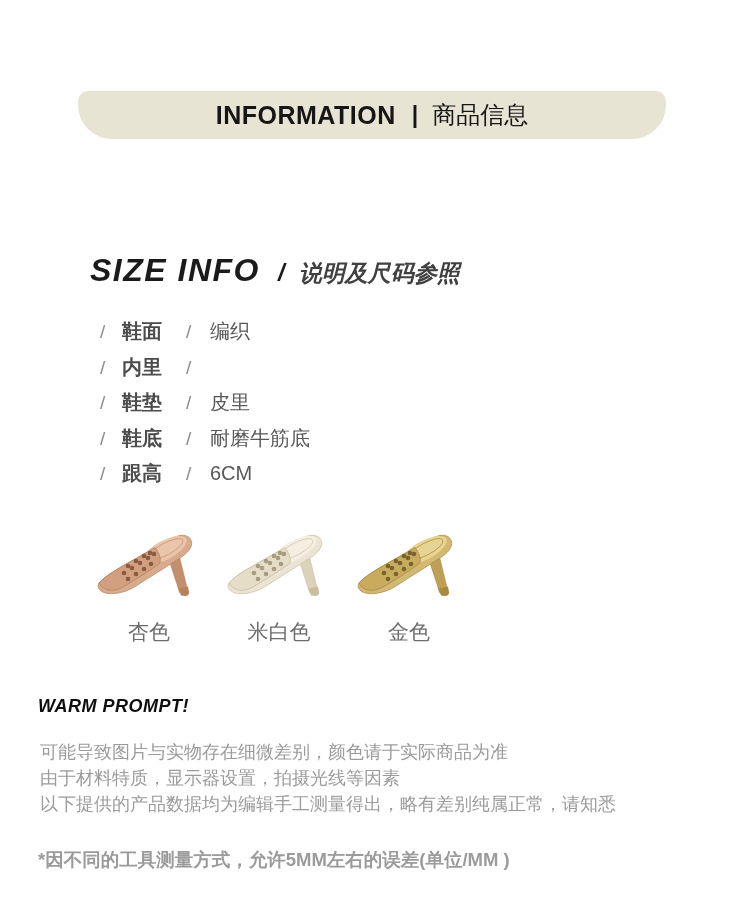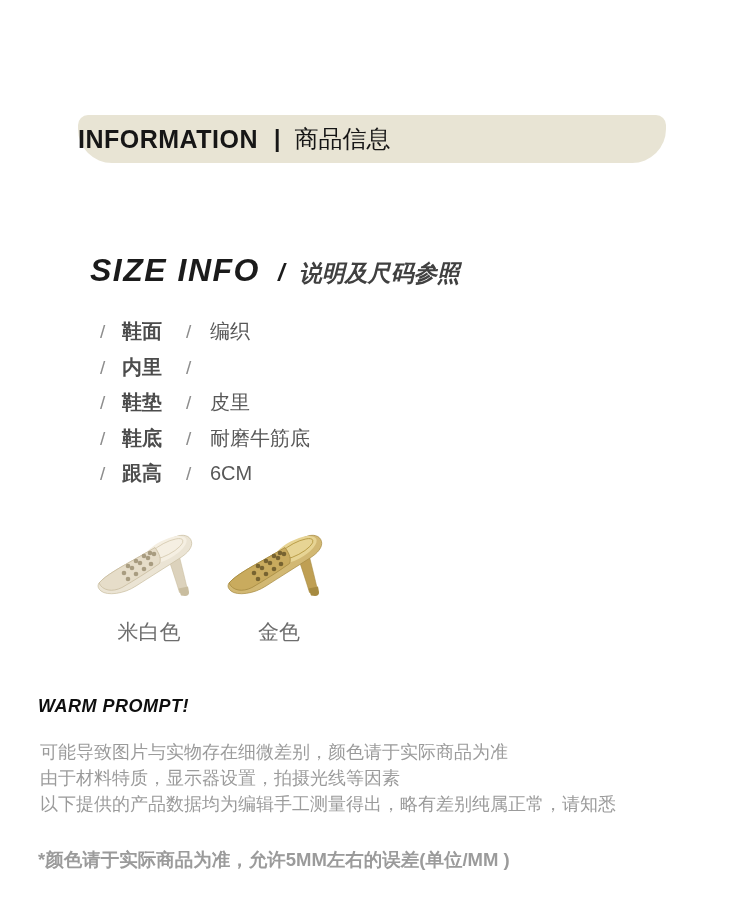--- a/index.html
+++ b/index.html
@@ -8,21 +8,21 @@
     background:#ffffff;
     font-family:"Liberation Sans", sans-serif;
     color:#333;
   }
 
   
   .banner {
     position:absolute; left:78px; top:91px; width:588px; height:48px;
     background:var(--banner_bg, #e8e4d4);
     border-radius:10px 10px 34px 34px;
-    display:flex; align-items:center; justify-content:flex-start;margin-top:24px;
+    display:flex; align-items:center; justify-content:center;
   }
   .banner-en {
     font-size:25px; font-weight:700; letter-spacing:0.5px;
     color:var(--ink, #161616);
   }
   .banner-div {
     font-size:23px; font-weight:700; margin:0 14px 0 16px;
     color:var(--ink, #161616);
   }
   .banner-zh {
@@ -152,33 +152,39 @@
   </div>
   <div class="spec-row">
     <span class="slash">/</span>
     <span class="spec-label">跟高</span>
     <span class="slash slash2">/</span>
     <span class="spec-value">6CM</span>
   </div>
 </div>
 
 <div class="colorways">
+  <div class="colorway" style="--body: #d9ab8e; --band: #d2a081; --insole: #eac5aa; --hole: #8a5a41; --heel: #c38f6d; --dark: #b5825c; --line: #c89a77;">
+    <svg class="shoe-svg" viewBox="0 0 110 100">
+        <use href="#shoe"></use>
+      </svg>
+    <div class="cw-label">杏色</div>
+  </div>
   <div class="colorway" style="--body: #ebe4d4; --band: #e6ddc9; --insole: #f5efe2; --hole: #a89c80; --heel: #dcd2bc; --dark: #c9bd9f; --line: #d6cbb1;">
     <svg class="shoe-svg" viewBox="0 0 110 100">
         <use href="#shoe"></use>
       </svg>
     <div class="cw-label">米白色</div>
   </div>
   <div class="colorway" style="--body: #d2b873; --band: #c9ab5e; --insole: #e7d494; --hole: #776331; --heel: #bf9f53; --dark: #a68a40; --line: #b4973f;">
     <svg class="shoe-svg" viewBox="0 0 110 100">
         <use href="#shoe"></use>
       </svg>
     <div class="cw-label">金色</div>
   </div>
 </div>
 
 <div class="warm-title">WARM PROMPT!</div>
 <div class="notes">
   <p>可能导致图片与实物存在细微差别，颜色请于实际商品为准</p>
   <p>由于材料特质，显示器设置，拍摄光线等因素</p>
   <p>以下提供的产品数据均为编辑手工测量得出，略有差别纯属正常，请知悉</p>
 </div>
-<div class="footnote">*颜色请于实际商品为准，允许5MM左右的误差(单位/MM )</div>
+<div class="footnote">*因不同的工具测量方式，允许5MM左右的误差(单位/MM )</div>
 
 </body></html>

